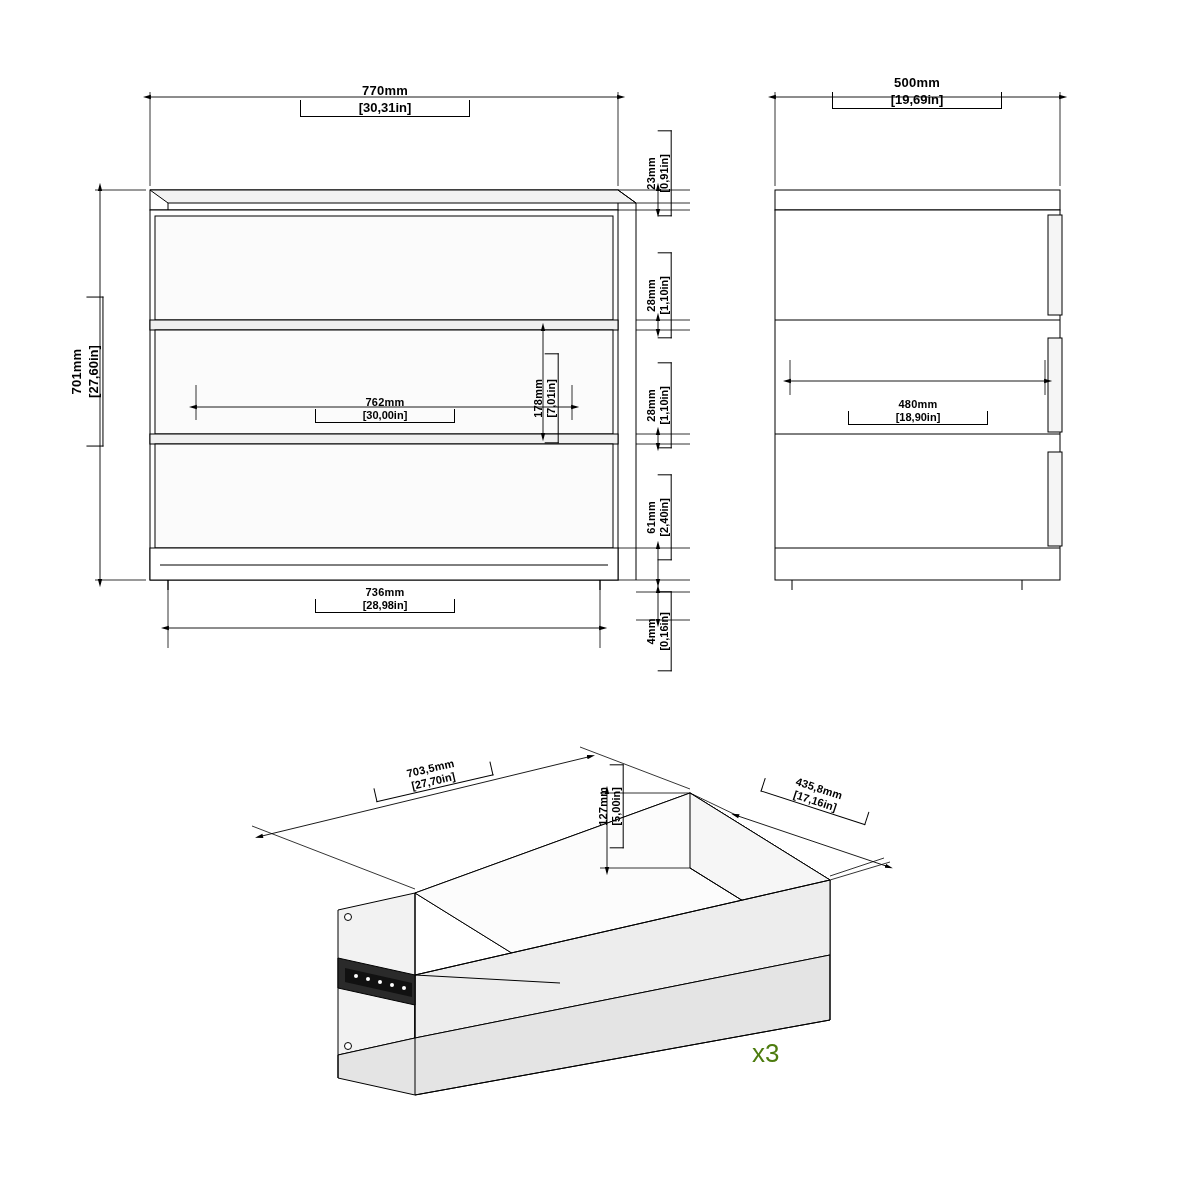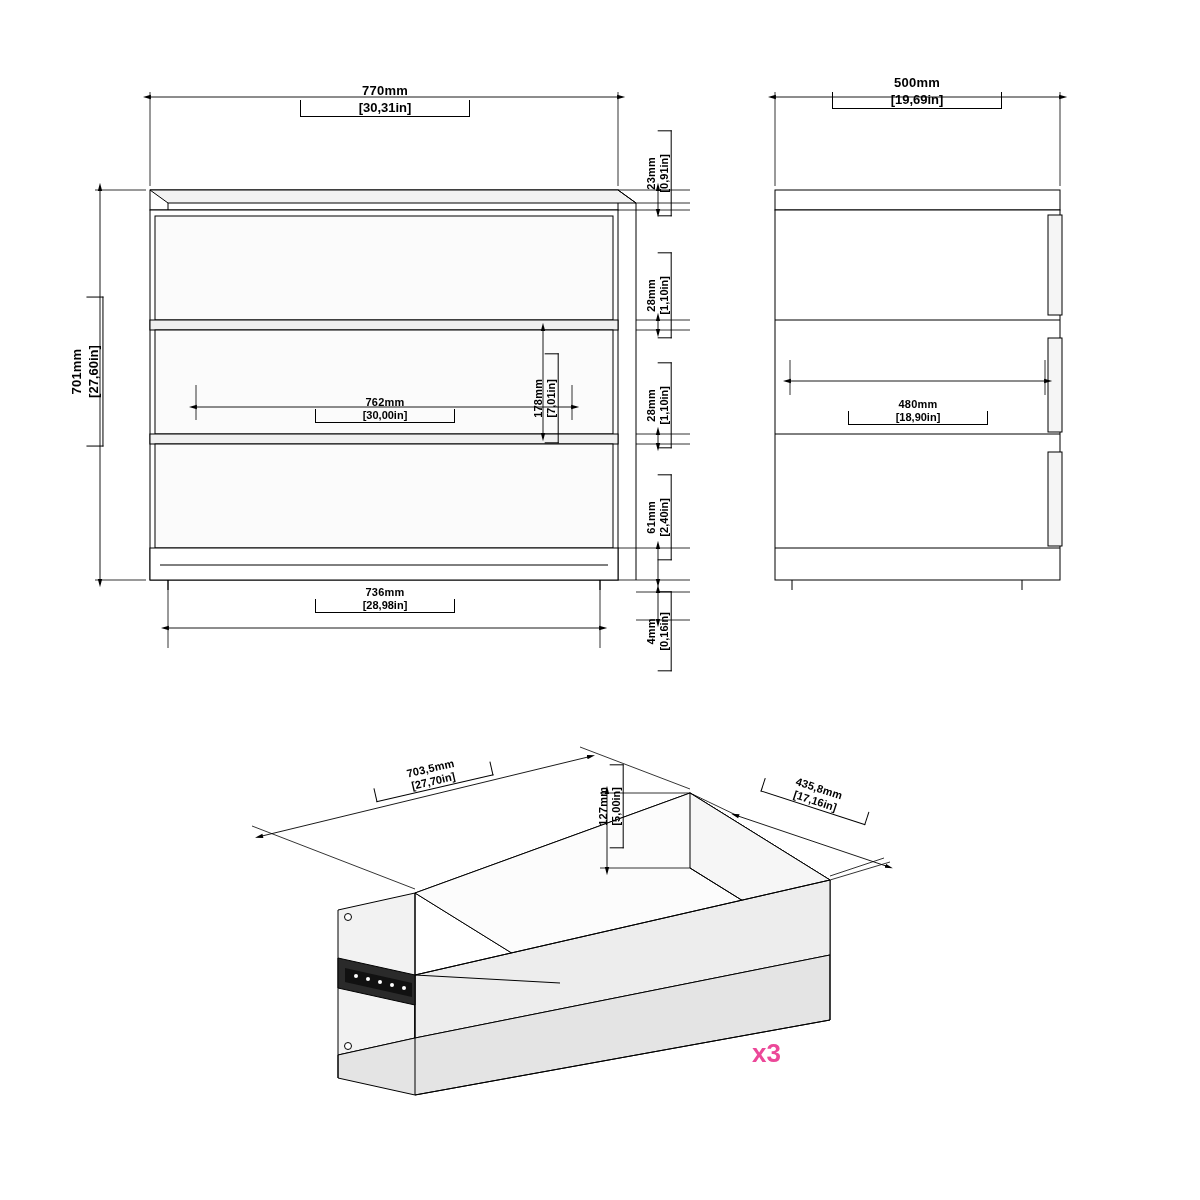--- a/index.html
+++ b/index.html
@@ -53,22 +53,22 @@
 
   
   .vert {
     transform-origin: 50% 50%;
   }
   .vert.rot { transform: rotate(-90deg); }
 
   .qty {
     position: absolute;
     font-size: 26px;
-    font-weight: bold;
-    color: #ec4899;
+    font-weight: normal;
+    color: #4d7c0f;
   }
 </style>
 </head>
 <body>
 
 <div id="stage">
 
   <svg class="diagram" viewBox="0 0 1200 1200">
     <defs>
       <marker id="arrS" markerWidth="10" markerHeight="10" refX="8" refY="3" orient="auto" markerUnits="strokeWidth">

